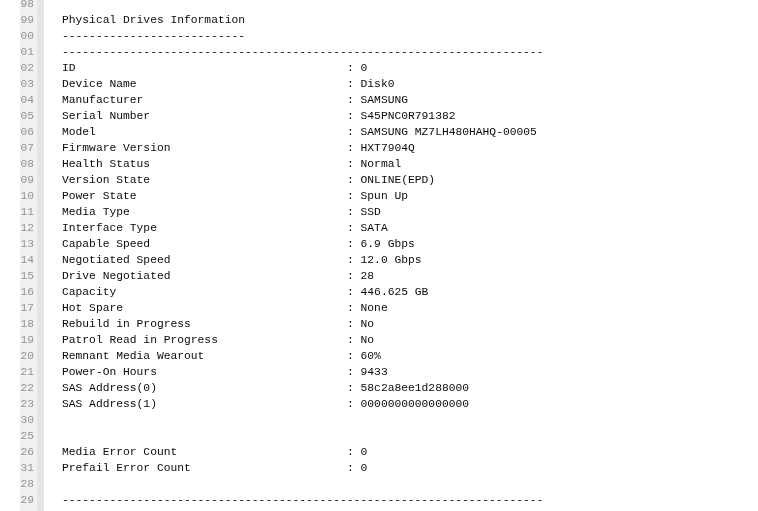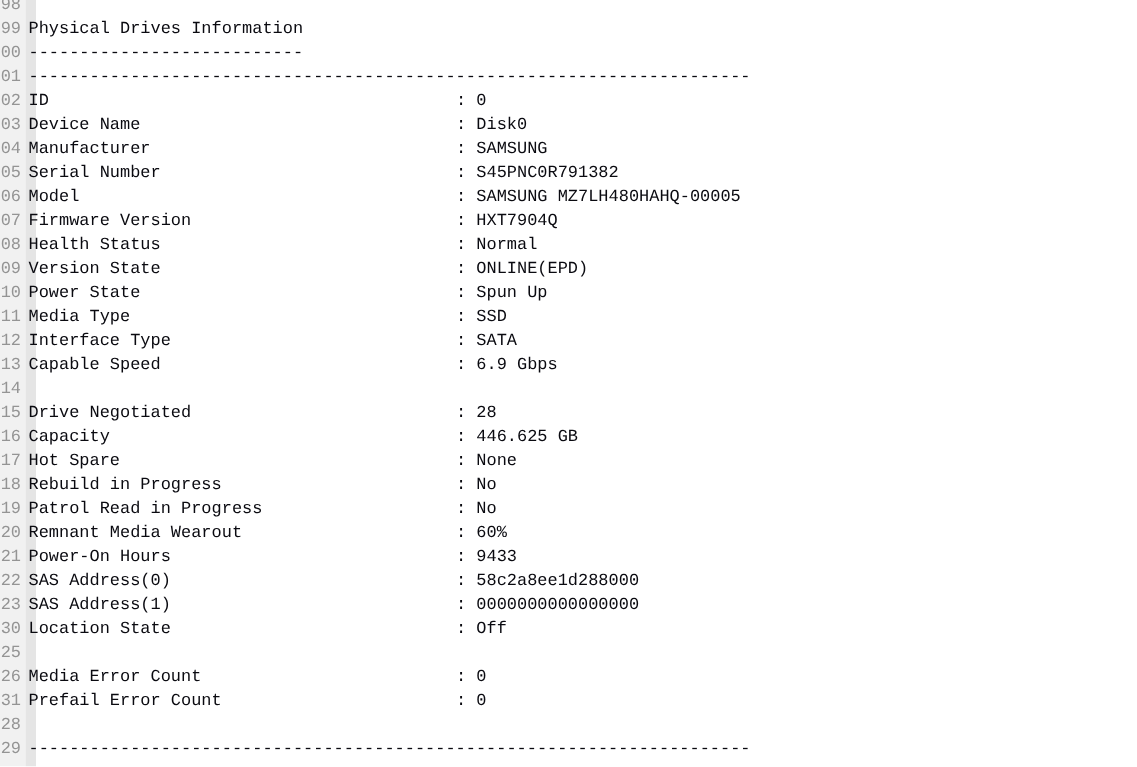--- a/index.html
+++ b/index.html
@@ -8,21 +8,21 @@
     --gutter-strip:#e5e5e5;
     --gutter-num:#949494;
     --editor-bg:#ffffff;
   }
   html,body{margin:0;padding:0;}
   body{
     width:758px;height:511px;overflow:hidden;background:var(--editor-bg);
     font-family:"Liberation Mono","DejaVu Sans Mono",monospace;
   }
   .editor{
-    position:relative;width:604px;height:511px;overflow:hidden;background:var(--editor-bg);
+    position:relative;width:604px;height:511px;overflow:hidden;background:var(--editor-bg);margin-left:20px;
   }
   .gutter-bg{
     position:absolute;left:0;top:0;width:17px;height:100%;
     background:var(--gutter-bg);
   }
   .gutter-strip{
     position:absolute;left:17px;top:0;width:7px;height:100%;
     background:var(--gutter-strip);
   }
   .rows{
@@ -30,21 +30,21 @@
   }
   .row{
     position:relative;height:16px;line-height:16px;
     font-size:11.3px;white-space:pre;
   }
   .num{
     position:absolute;left:0;top:0;width:14px;text-align:right;
     color:var(--gutter-num);display:inline-block;overflow:visible;
   }
   .content{
-    position:absolute;left:19px;top:0;color:var(--text-color);white-space:pre;
+    position:absolute;left:42px;top:0;color:var(--text-color);white-space:pre;
   }
   .label{
     display:inline-block;width:285px;white-space:pre;vertical-align:top;
   }
   .sep,.value{white-space:pre;}
 </style>
 </head>
 <body>
 
 <div class="editor">
@@ -60,30 +60,30 @@
       <div class="row"><span class="num">04</span><span class="content"><span class="label">Manufacturer</span><span class="sep">: </span><span class="value">SAMSUNG</span></span></div>
       <div class="row"><span class="num">05</span><span class="content"><span class="label">Serial Number</span><span class="sep">: </span><span class="value">S45PNC0R791382</span></span></div>
       <div class="row"><span class="num">06</span><span class="content"><span class="label">Model</span><span class="sep">: </span><span class="value">SAMSUNG MZ7LH480HAHQ-00005</span></span></div>
       <div class="row"><span class="num">07</span><span class="content"><span class="label">Firmware Version</span><span class="sep">: </span><span class="value">HXT7904Q</span></span></div>
       <div class="row"><span class="num">08</span><span class="content"><span class="label">Health Status</span><span class="sep">: </span><span class="value">Normal</span></span></div>
       <div class="row"><span class="num">09</span><span class="content"><span class="label">Version State</span><span class="sep">: </span><span class="value">ONLINE(EPD)</span></span></div>
       <div class="row"><span class="num">10</span><span class="content"><span class="label">Power State</span><span class="sep">: </span><span class="value">Spun Up</span></span></div>
       <div class="row"><span class="num">11</span><span class="content"><span class="label">Media Type</span><span class="sep">: </span><span class="value">SSD</span></span></div>
       <div class="row"><span class="num">12</span><span class="content"><span class="label">Interface Type</span><span class="sep">: </span><span class="value">SATA</span></span></div>
       <div class="row"><span class="num">13</span><span class="content"><span class="label">Capable Speed</span><span class="sep">: </span><span class="value">6.9 Gbps</span></span></div>
-      <div class="row"><span class="num">14</span></div>
+      <div class="row"><span class="num">14</span><span class="content"><span class="label">Negotiated Speed</span><span class="sep">: </span><span class="value">12.0 Gbps</span></span></div>
       <div class="row"><span class="num">15</span><span class="content"><span class="label">Drive Negotiated</span><span class="sep">: </span><span class="value">28</span></span></div>
       <div class="row"><span class="num">16</span><span class="content"><span class="label">Capacity</span><span class="sep">: </span><span class="value">446.625 GB</span></span></div>
       <div class="row"><span class="num">17</span><span class="content"><span class="label">Hot Spare</span><span class="sep">: </span><span class="value">None</span></span></div>
       <div class="row"><span class="num">18</span><span class="content"><span class="label">Rebuild in Progress</span><span class="sep">: </span><span class="value">No</span></span></div>
       <div class="row"><span class="num">19</span><span class="content"><span class="label">Patrol Read in Progress</span><span class="sep">: </span><span class="value">No</span></span></div>
       <div class="row"><span class="num">20</span><span class="content"><span class="label">Remnant Media Wearout</span><span class="sep">: </span><span class="value">60%</span></span></div>
       <div class="row"><span class="num">21</span><span class="content"><span class="label">Power-On Hours</span><span class="sep">: </span><span class="value">9433</span></span></div>
       <div class="row"><span class="num">22</span><span class="content"><span class="label">SAS Address(0)</span><span class="sep">: </span><span class="value">58c2a8ee1d288000</span></span></div>
       <div class="row"><span class="num">23</span><span class="content"><span class="label">SAS Address(1)</span><span class="sep">: </span><span class="value">0000000000000000</span></span></div>
-      <div class="row"><span class="num">30</span><span class="content"><span class="label">Location State</span><span class="sep">: </span><span class="value">Off</span></span></div>
+      <div class="row"><span class="num">30</span></div>
       <div class="row"><span class="num">25</span><span class="content"></span></div>
       <div class="row"><span class="num">26</span><span class="content"><span class="label">Media Error Count</span><span class="sep">: </span><span class="value">0</span></span></div>
       <div class="row"><span class="num">31</span><span class="content"><span class="label">Prefail Error Count</span><span class="sep">: </span><span class="value">0</span></span></div>
       <div class="row"><span class="num">28</span></div>
       <div class="row"><span class="num">29</span><span class="content">-----------------------------------------------------------------------</span></div>
     </div>
 </div>
 
 </body></html>

